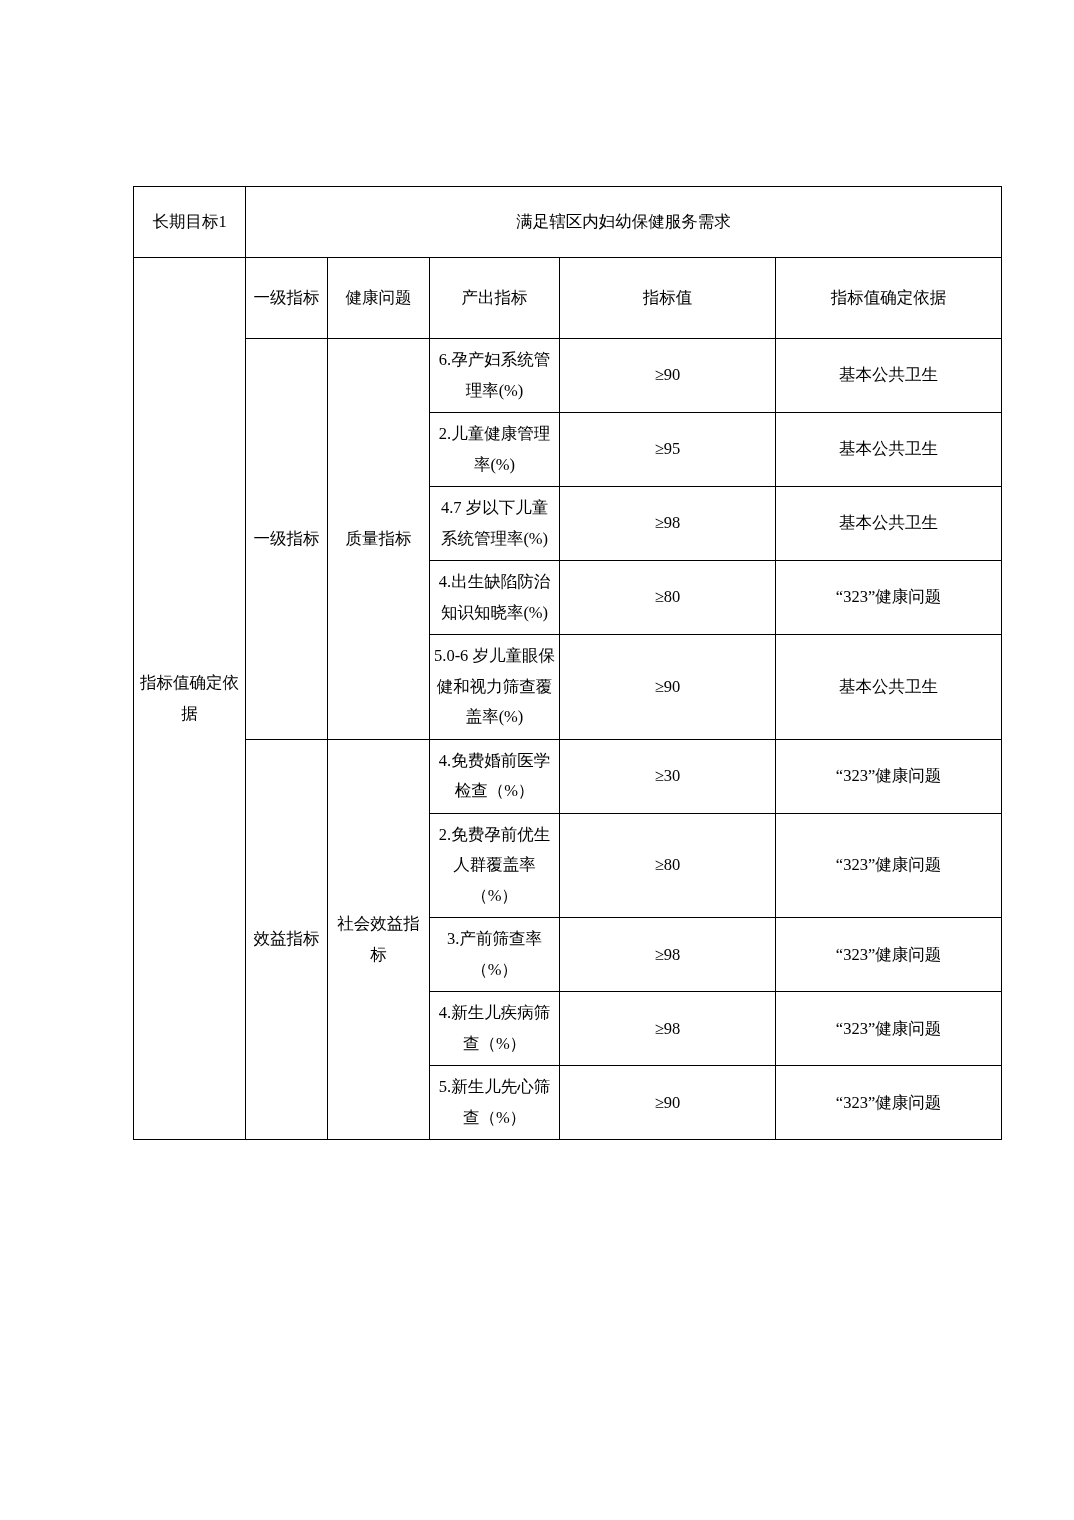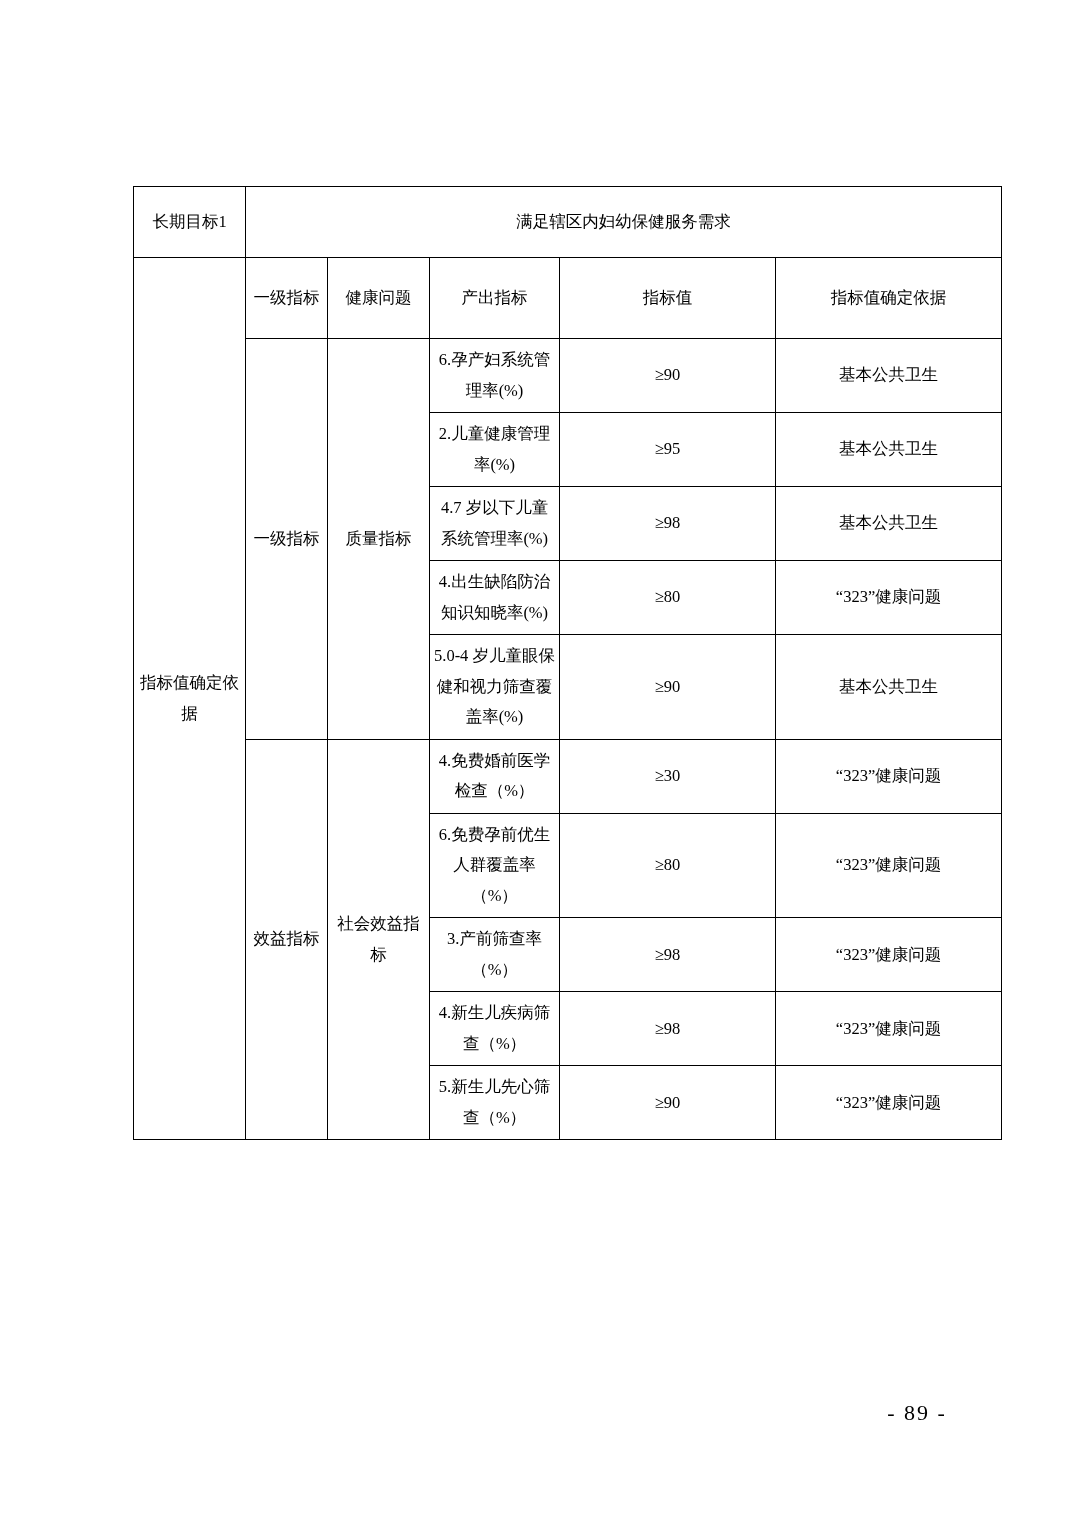--- a/index.html
+++ b/index.html
@@ -120,34 +120,34 @@
         <td class="wrap-cell">4.7 岁以下儿童系统管理率(%)</td>
         <td>≥98</td>
         <td>基本公共卫生</td>
       </tr>
       <tr>
         <td class="wrap-cell">4.出生缺陷防治知识知晓率(%)</td>
         <td>≥80</td>
         <td>“323”健康问题</td>
       </tr>
       <tr>
-        <td class="wrap-cell">5.0-4 岁儿童眼保健和视力筛查覆盖率(%)</td>
+        <td class="wrap-cell">5.0-6 岁儿童眼保健和视力筛查覆盖率(%)</td>
         <td>≥90</td>
         <td>基本公共卫生</td>
       </tr>
 
       <tr>
         <td class="vert-label" rowspan="5">效益指标</td>
         <td class="vert-label" rowspan="5">社会效益指标</td>
         <td class="wrap-cell">4.免费婚前医学检查（%）</td>
         <td>≥30</td>
         <td>“323”健康问题</td>
       </tr>
       <tr>
-        <td class="wrap-cell">6.免费孕前优生人群覆盖率（%）</td>
+        <td class="wrap-cell">2.免费孕前优生人群覆盖率（%）</td>
         <td>≥80</td>
         <td>“323”健康问题</td>
       </tr>
       <tr>
         <td class="wrap-cell">3.产前筛查率（%）</td>
         <td>≥98</td>
         <td>“323”健康问题</td>
       </tr>
       <tr>
         <td class="wrap-cell">4.新生儿疾病筛查（%）</td>
@@ -155,17 +155,14 @@
         <td>“323”健康问题</td>
       </tr>
       <tr>
         <td class="wrap-cell">5.新生儿先心筛查（%）</td>
         <td>≥90</td>
         <td>“323”健康问题</td>
       </tr>
     </tbody>
   </table>
 
-  <div class="pagenum">
-    <span>- 89 -</span>
-  </div>
 
 </div>
 
 </body></html>

